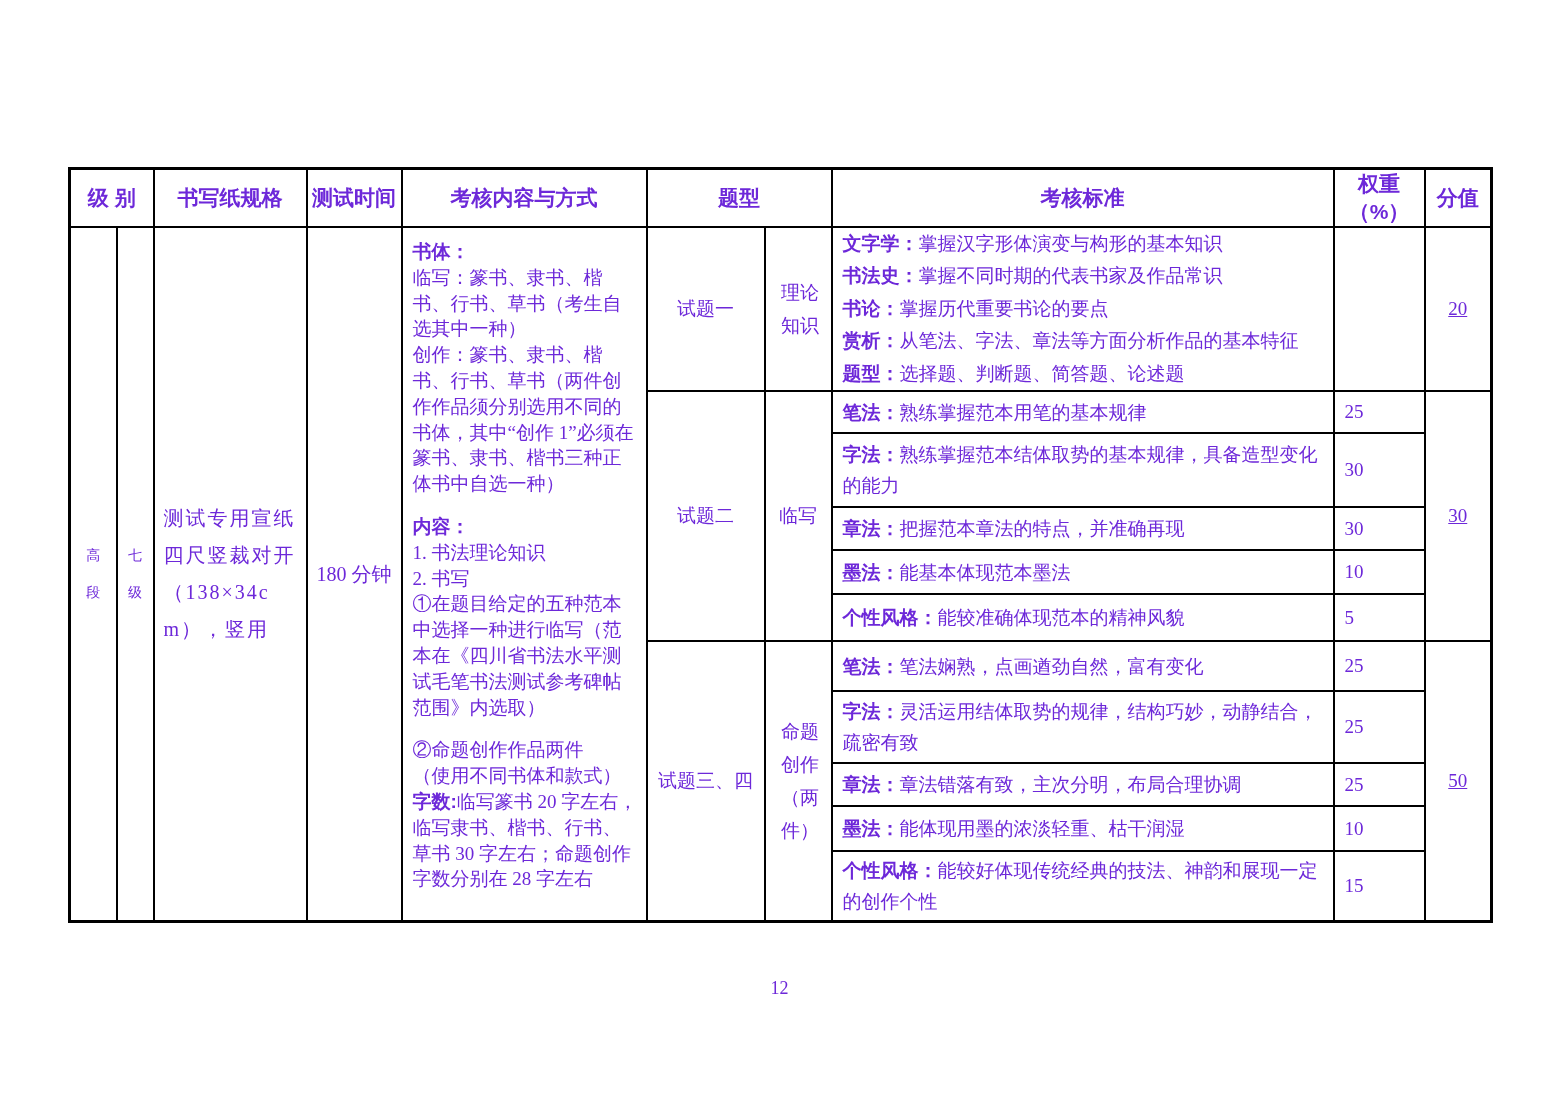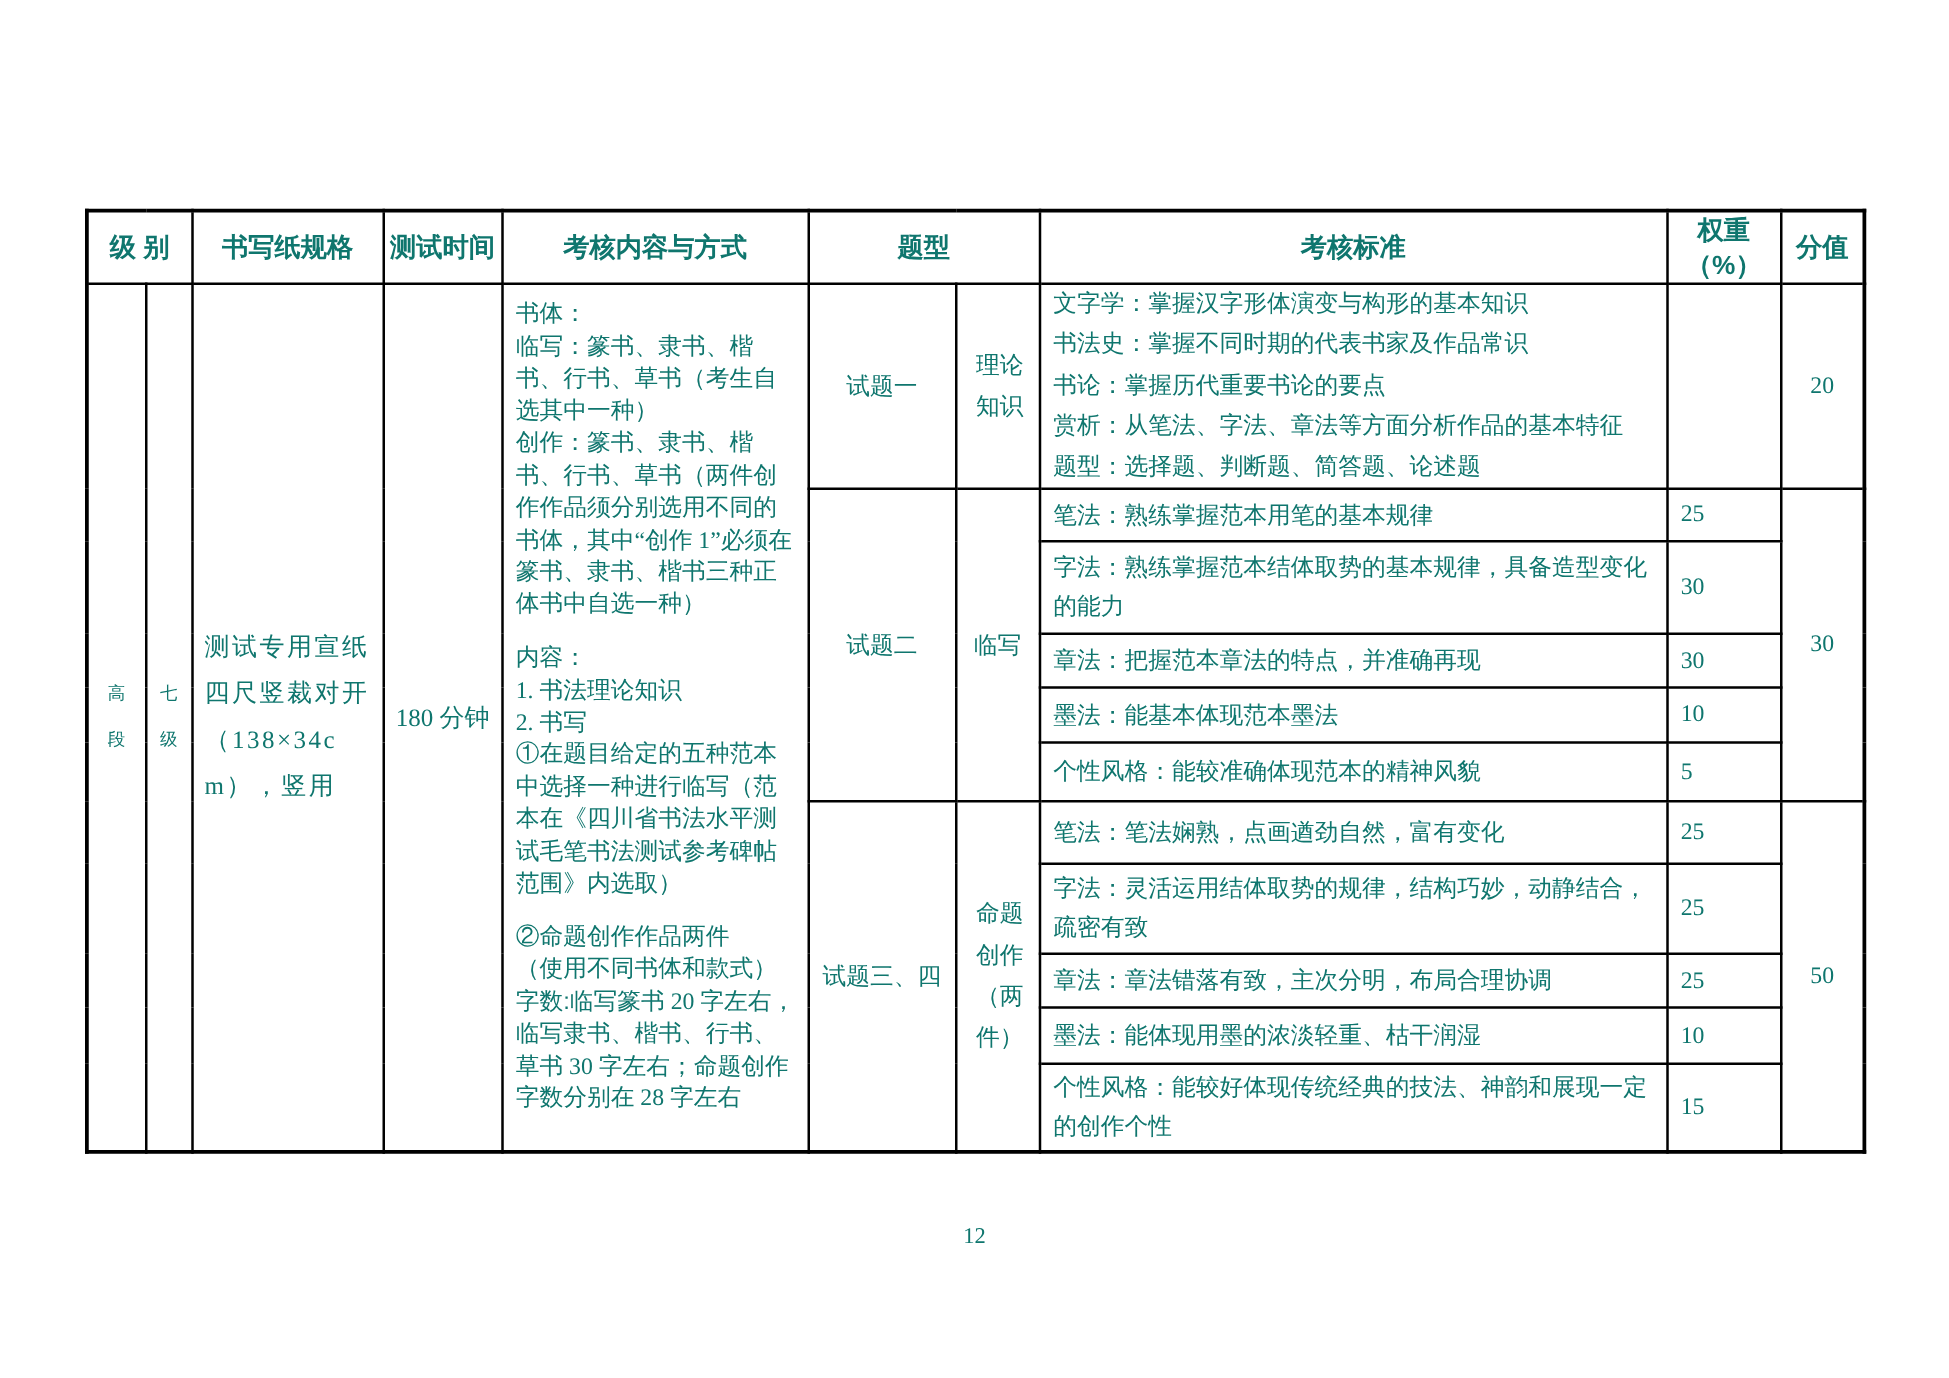--- a/index.html
+++ b/index.html
@@ -1,35 +1,35 @@
 <!DOCTYPE html>
 <html><head>
 <meta charset="utf-8">
 <style>
   html,body{margin:0;padding:0;background:#fff;}
   .page{position:relative;width:1559px;height:1102px;background:#ffffff;overflow:hidden;
-        font-family:"Liberation Serif","DejaVu Serif",serif;color:#0f766e;}
+        font-family:"Liberation Serif","DejaVu Serif",serif;color:#6d28d9;}
   table.main{position:absolute;left:68px;top:167px;width:1422px;
              border-collapse:collapse;table-layout:fixed;border:3px solid #000;}
   td,th{border:2px solid #000;padding:0;vertical-align:middle;font-size:19px;overflow:hidden;}
   th{font-size:21px;font-weight:bold;text-align:center;
      font-family:"Liberation Sans","DejaVu Sans",sans-serif;}
-  .bl{font-weight:normal;font-family:"Liberation Sans","DejaVu Sans",sans-serif;}
+  .bl{font-weight:bold;font-family:"Liberation Sans","DejaVu Sans",sans-serif;}
   .vstack{width:1.3em;margin:0 auto;word-break:break-all;line-height:37px;font-size:14px;text-align:center;}
   .tstack{width:2.2em;margin:0 auto;word-break:break-all;line-height:33px;text-align:right;}
   .paper{padding:0 9px;line-height:37px;font-size:20px;text-align:left;letter-spacing:2px;word-break:break-all;}
   .timecell{text-align:center;font-size:20px;margin-left:28px;}
   .content{vertical-align:top;padding:11px 6px 0 10px;line-height:25.8px;font-size:19px;}
   .cline{word-break:break-all;}
   .blank{height:17px;}
   .qcell{text-align:center;font-size:19px;}
   .crit{padding:3px 8px 3px 10px;line-height:31px;word-break:break-all;text-align:left;border-radius:21px;}
   .crit1{padding:0 8px 0 10px;line-height:32.4px;word-break:break-all;text-align:left;}
   .weight{text-align:left;padding-left:10px;}
-  .score{text-align:center;}
+  .score{text-align:center;text-decoration:underline;}
   .pagenum{position:absolute;left:0;top:978px;width:100%;text-align:center;font-size:18px;}
 </style>
 </head>
 <body>
 
 <div class="page">
 
   <table class="main">
     <colgroup>
       <col style="width:47px">

